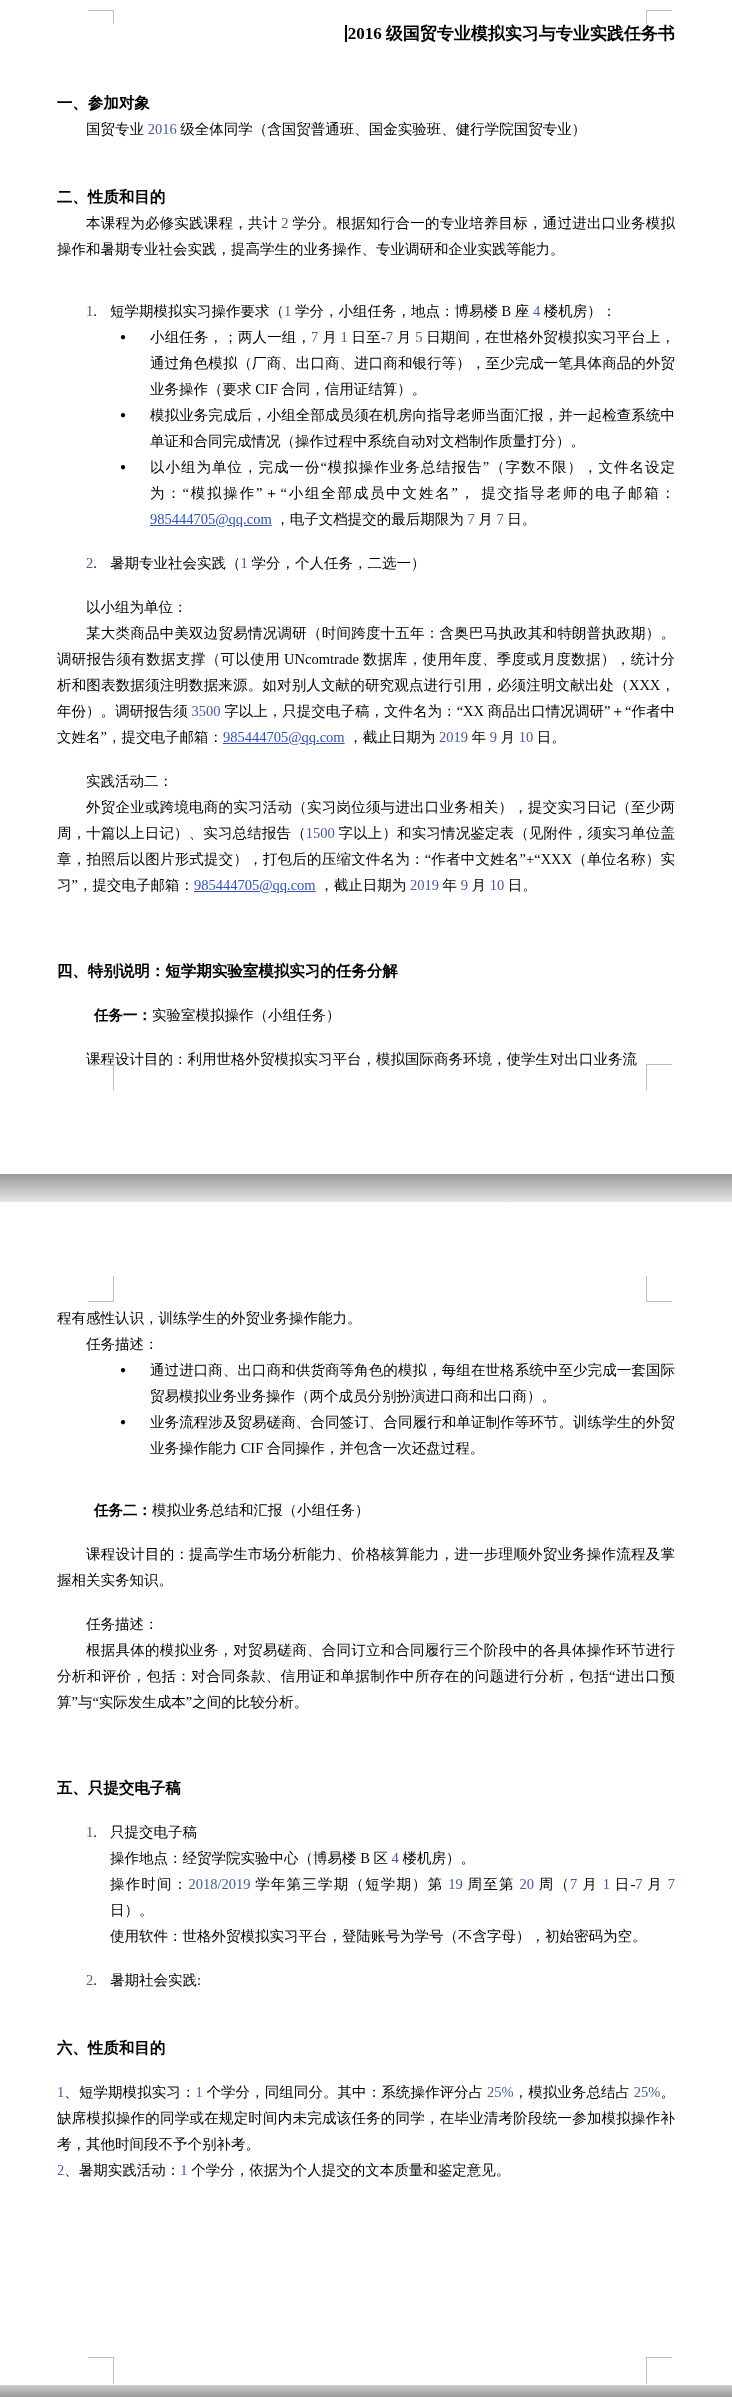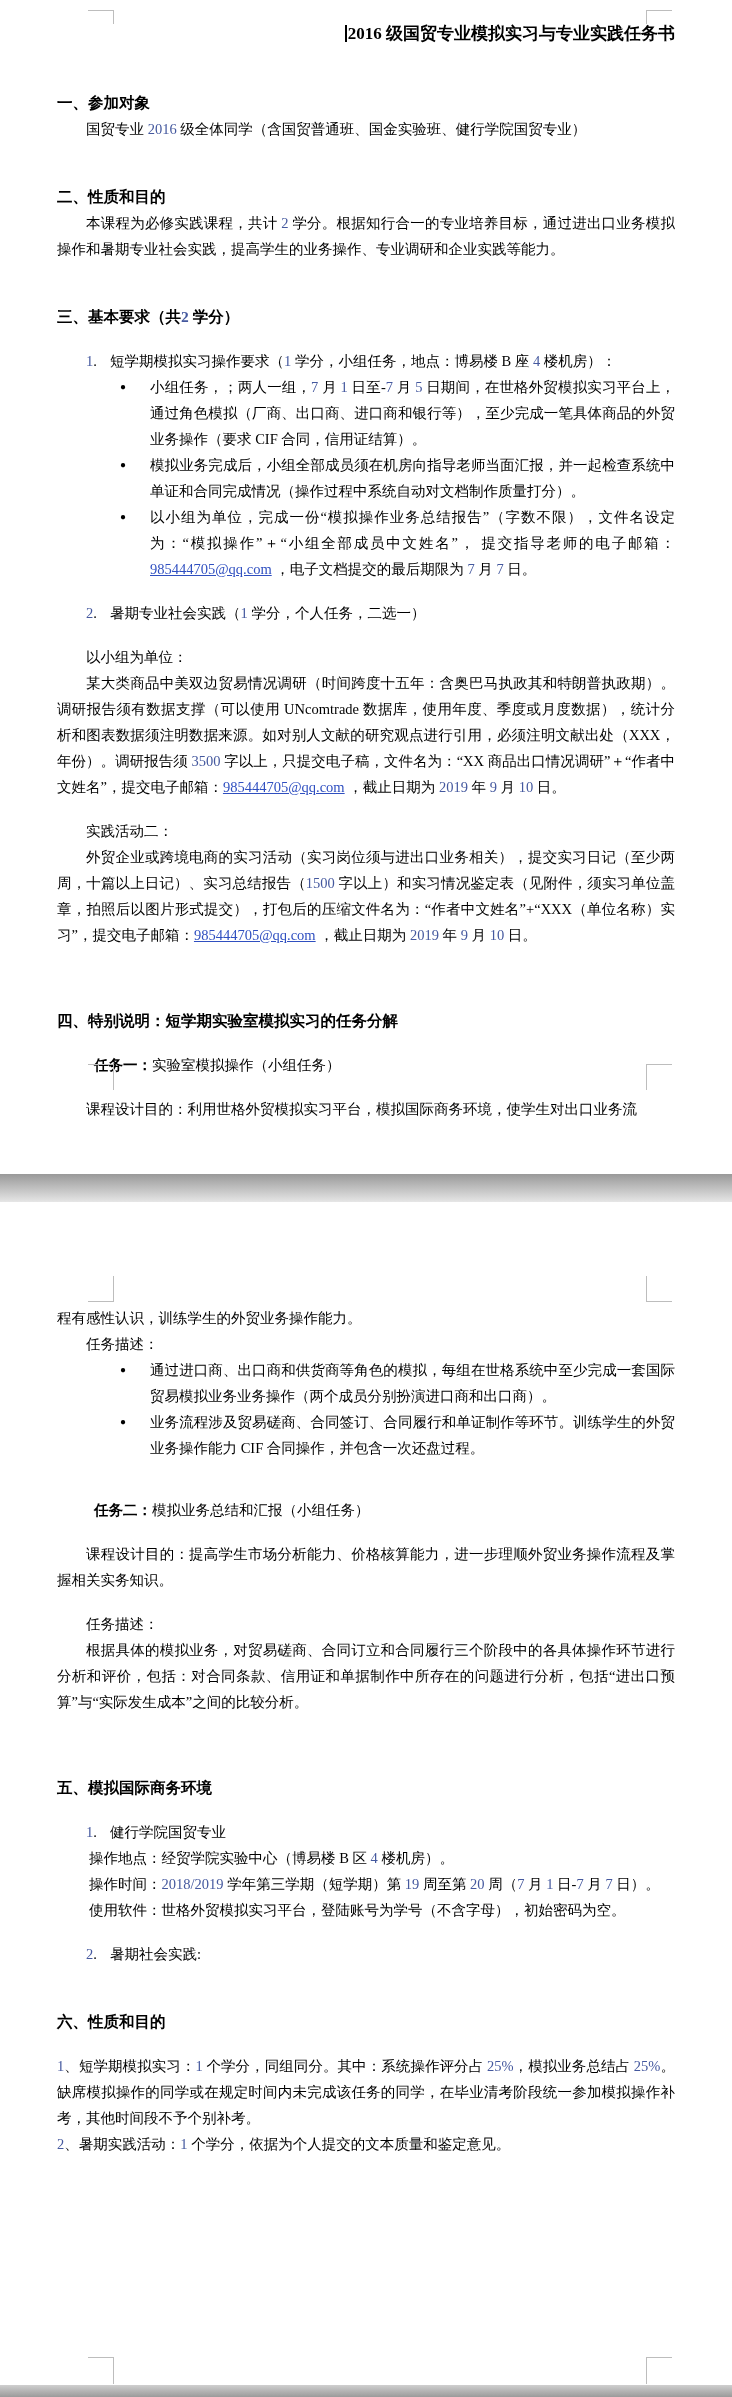--- a/index.html
+++ b/index.html
@@ -41,21 +41,21 @@
   .title{
     font-size:17px;font-weight:bold;line-height:28px;
     text-align:right;white-space:nowrap;
   }
   .cursor{
     display:inline-block;width:1.5px;height:17px;
     background:#000;vertical-align:-3px;margin-right:1px;
   }
   .h{font-size:15.5px;font-weight:bold;margin-top:24px;}
   .p.indent{text-indent:29px;}
-  .sub{margin-left:32px;}
+  .sub{margin-left:53px;}
   .bullet{position:relative;margin-left:63px;padding-left:30px;}
   .bullet .dot{
     position:absolute;left:0;top:0;
     font-size:10px;line-height:26px;
   }
   .num{position:relative;padding-left:53px;}
   .num .marker{position:absolute;left:29px;top:0;}
   .bold-lead{font-weight:bold;margin-left:8px;}
   .link{color:var(--link);text-decoration:underline;cursor:pointer;}
   .digit{color:var(--digit);}
@@ -66,21 +66,20 @@
 <div id="doc">
   <div class="page" id="page1">
       <div class="blk title"><span class="cursor"></span><span>2016 级国贸专业模拟实习与专业实践任务书</span></div>
       <div class="blk gap"></div>
       <div class="blk h"><span class="styleable">一、参加对象</span></div>
       <div class="blk p indent"><span class="styleable">国贸专业 <span class="digit">2016</span> 级全体同学（含国贸普通班、国金实验班、健行学院国贸专业）</span></div>
       <div class="blk gap"></div>
       <div class="blk h"><span class="styleable">二、性质和目的</span></div>
       <div class="blk p indent"><span class="styleable">本课程为必修实践课程，共计 <span class="digit">2</span> 学分。根据知行合一的专业培养目标，通过进出口业务模拟操作和暑期专业社会实践，提高学生的业务操作、专业调研和企业实践等能力。</span></div>
       <div class="blk gap"></div>
-      <div class="blk h"><span class="styleable">三、基本要求（共<span class="digit">2</span> 学分）</span></div>
       <div class="blk gap"></div>
       <div class="blk num"><span class="marker styleable"><span class="digit">1</span>.</span><span class="styleable">短学期模拟实习操作要求（<span class="digit">1</span> 学分，小组任务，地点：博易楼 B 座 <span class="digit">4</span> 楼机房）：</span></div>
       <div class="blk bullet"><span class="dot">●</span><span class="styleable">小组任务，；两人一组，<span class="digit">7</span> 月 <span class="digit">1</span> 日至-<span class="digit">7</span> 月 <span class="digit">5</span> 日期间，在世格外贸模拟实习平台上，通过角色模拟（厂商、出口商、进口商和银行等），至少完成一笔具体商品的外贸业务操作（要求 CIF 合同，信用证结算）。</span></div>
       <div class="blk bullet"><span class="dot">●</span><span class="styleable">模拟业务完成后，小组全部成员须在机房向指导老师当面汇报，并一起检查系统中单证和合同完成情况（操作过程中系统自动对文档制作质量打分）。</span></div>
       <div class="blk bullet"><span class="dot">●</span><span class="styleable">以小组为单位，完成一份“模拟操作业务总结报告”（字数不限），文件名设定为：“模拟操作”＋“小组全部成员中文姓名”， 提交指导老师的电子邮箱：</span><span class="link">985444705@qq.com</span><span class="styleable"> ，电子文档提交的最后期限为 <span class="digit">7</span> 月 <span class="digit">7</span> 日。</span></div>
       <div class="blk gap"></div>
       <div class="blk num"><span class="marker styleable"><span class="digit">2</span>.</span><span class="styleable">暑期专业社会实践（<span class="digit">1</span> 学分，个人任务，二选一）</span></div>
       <div class="blk gap"></div>
       <div class="blk p indent"><span class="styleable">以小组为单位：</span></div>
       <div class="blk p indent"><span class="styleable">某大类商品中美双边贸易情况调研（时间跨度十五年：含奥巴马执政其和特朗普执政期）。调研报告须有数据支撑（可以使用 UNcomtrade 数据库，使用年度、季度或月度数据），统计分析和图表数据须注明数据来源。如对别人文献的研究观点进行引用，必须注明文献出处（XXX，年份）。调研报告须 <span class="digit">3500</span> 字以上，只提交电子稿，文件名为：“XX 商品出口情况调研”＋“作者中文姓名”，提交电子邮箱：</span><span class="link">985444705@qq.com</span><span class="styleable"> ，截止日期为 <span class="digit">2019</span> 年 <span class="digit">9</span> 月 <span class="digit">10</span> 日。</span></div>
@@ -104,23 +103,23 @@
       <div class="blk gap"></div>
       <div class="blk gap"></div>
       <div class="blk p indent"><span class="bold-lead styleable">任务二：</span><span class="styleable">模拟业务总结和汇报（小组任务）</span></div>
       <div class="blk gap"></div>
       <div class="blk p indent"><span class="styleable">课程设计目的：提高学生市场分析能力、价格核算能力，进一步理顺外贸业务操作流程及掌握相关实务知识。</span></div>
       <div class="blk gap"></div>
       <div class="blk p indent"><span class="styleable">任务描述：</span></div>
       <div class="blk p indent"><span class="styleable">根据具体的模拟业务，对贸易磋商、合同订立和合同履行三个阶段中的各具体操作环节进行分析和评价，包括：对合同条款、信用证和单据制作中所存在的问题进行分析，包括“进出口预算”与“实际发生成本”之间的比较分析。</span></div>
       <div class="blk gap"></div>
       <div class="blk gap"></div>
-      <div class="blk h"><span class="styleable">五、模拟国际商务环境</span></div>
+      <div class="blk h"><span class="styleable">五、只提交电子稿</span></div>
       <div class="blk gap"></div>
-      <div class="blk num"><span class="marker styleable"><span class="digit">1</span>.</span><span class="styleable">健行学院国贸专业</span></div>
+      <div class="blk num"><span class="marker styleable"><span class="digit">1</span>.</span><span class="styleable">只提交电子稿</span></div>
       <div class="blk p sub"><span class="styleable">操作地点：经贸学院实验中心（博易楼 B 区 <span class="digit">4</span> 楼机房）。</span></div>
       <div class="blk p sub"><span class="styleable">操作时间：<span class="digit">2018/2019</span> 学年第三学期（短学期）第 <span class="digit">19</span> 周至第 <span class="digit">20</span> 周（<span class="digit">7</span> 月 <span class="digit">1</span> 日-<span class="digit">7</span> 月 <span class="digit">7</span> 日）。</span></div>
       <div class="blk p sub"><span class="styleable">使用软件：世格外贸模拟实习平台，登陆账号为学号（不含字母），初始密码为空。</span></div>
       <div class="blk gap"></div>
       <div class="blk num"><span class="marker styleable"><span class="digit">2</span>.</span><span class="styleable">暑期社会实践:</span></div>
       <div class="blk gap"></div>
       <div class="blk h"><span class="styleable">六、性质和目的</span></div>
       <div class="blk gap"></div>
       <div class="blk p"><span class="styleable"><span class="digit">1</span>、短学期模拟实习：<span class="digit">1</span> 个学分，同组同分。其中：系统操作评分占 <span class="digit">25%</span>，模拟业务总结占 <span class="digit">25%</span>。缺席模拟操作的同学或在规定时间内未完成该任务的同学，在毕业清考阶段统一参加模拟操作补考，其他时间段不予个别补考。</span></div>
       <div class="blk p"><span class="styleable"><span class="digit">2</span>、暑期实践活动：<span class="digit">1</span> 个学分，依据为个人提交的文本质量和鉴定意见。</span></div>

